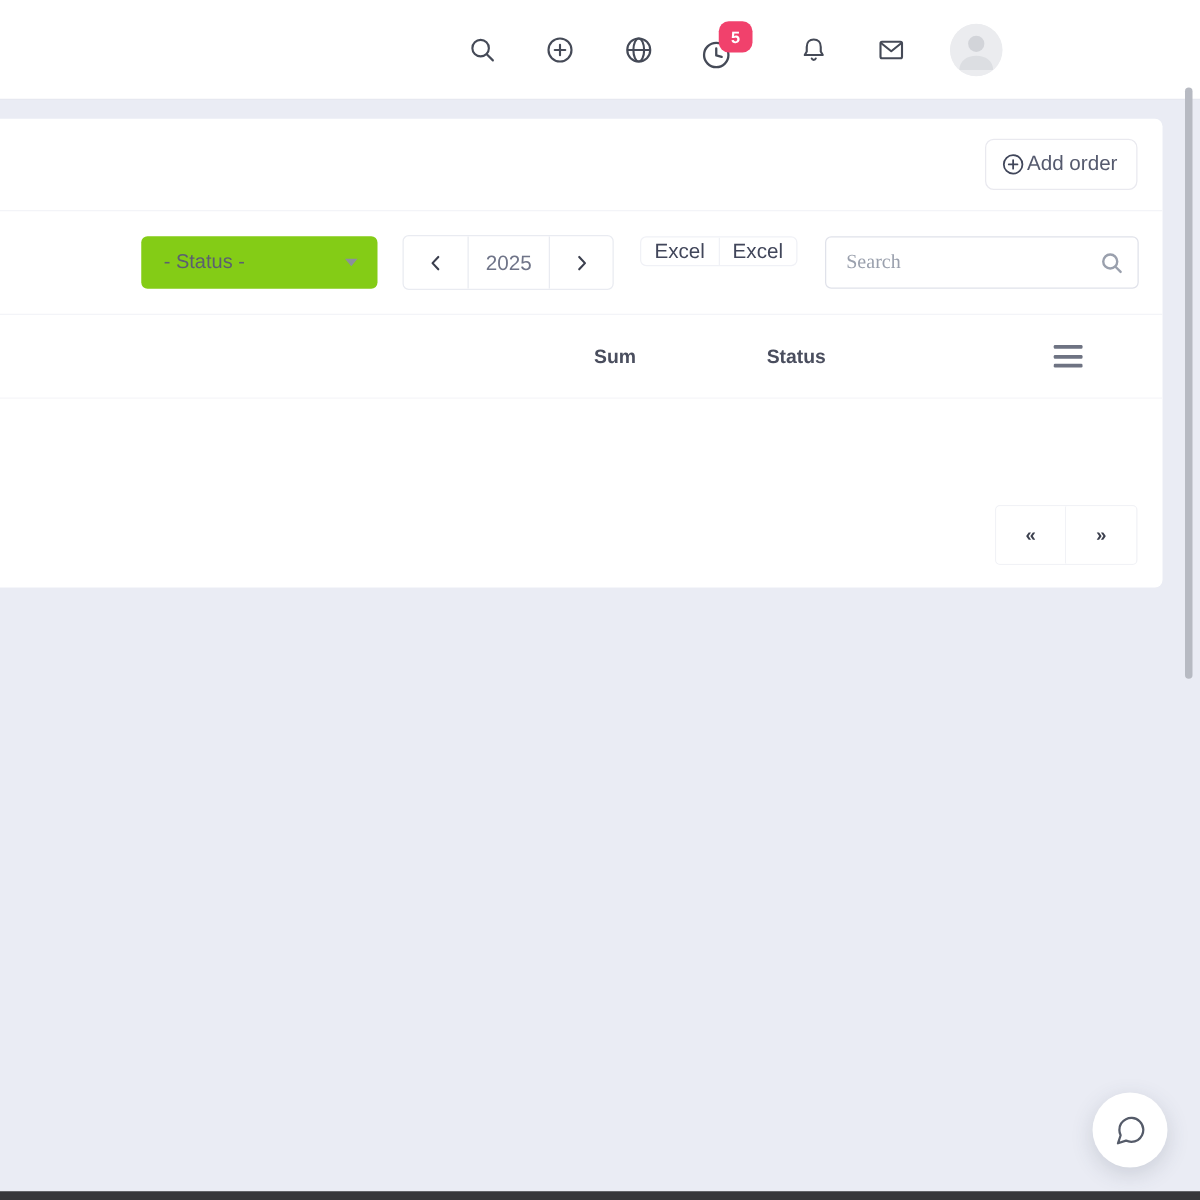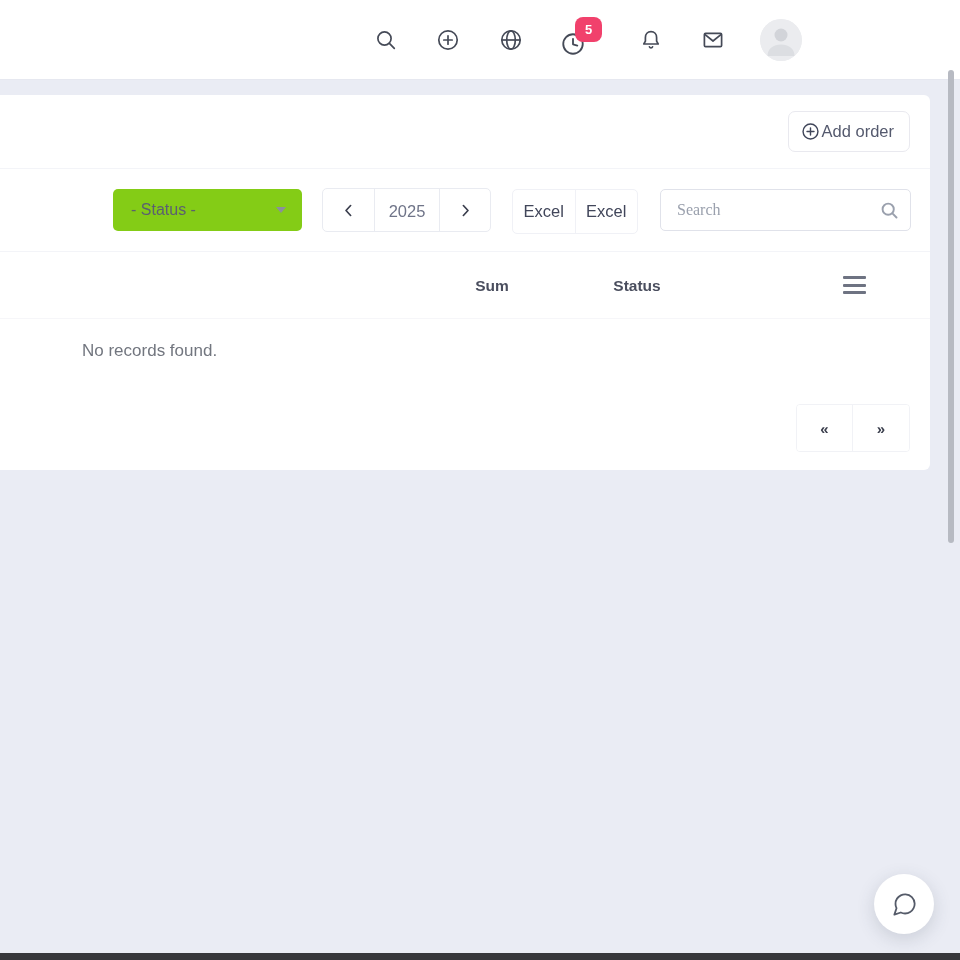--- a/index.html
+++ b/index.html
@@ -37,21 +37,21 @@
   .status-select .lbl { margin-left:18px; font-size:16px; color:#5b5f71; }
   .caret { position:absolute; right:16px; top:18px; width:0; height:0; border-left:5px solid transparent;
            border-right:5px solid transparent; border-top:6px solid #8b8f9d; }
   .year-nav { position:absolute; left:322px; top:19px; width:169px; height:44px; border:1px solid #e9ebf1;
               border-radius:5px; display:flex; background:#ffffff; overflow:hidden; }
   .year-nav .step { width:51px; border:none; background:none; display:flex; align-items:center;
                     justify-content:center; cursor:pointer; color:#3b3f4e; }
   .year-nav .step + .year-val, .year-nav .year-val + .step { border-left:1px solid #e9ebf1; }
   .year-val { flex:1; display:flex; align-items:center; justify-content:center; font-size:16.5px;
               color:#6f7488; padding-top:3px;text-align:right; }
-  .btn-group { position:absolute; left:512px; top:20px; width:126px; height:45px; border:1px solid #f0f1f6;
+  .btn-group { position:absolute; left:512px; top:20px; width:126px; height:24px; border:1px solid #f0f1f6;
                border-radius:5px; display:flex; background:#ffffff; overflow:hidden; }
   .btn-group button { flex:1; border:none; background:none; font-family:inherit; font-size:16.5px;
                       color:#41465a; cursor:pointer; }
   .btn-group button:first-child { border-right:1px solid #f0f1f6; }
   .search-box { position:absolute; left:660px; top:20px; width:251px; height:42px; border:1px solid #e0e2ea;
                 border-radius:5px; background:#ffffff; }
   .search-box input { position:absolute; inset:0; border:none; background:none; outline:none;
                       padding:0 40px 0 16px; font-family:Liberation Serif, serif; font-size:16px; color:#41465a; }
   .search-box input::placeholder { color:#9aa0ad; }
   .search-box .mag { position:absolute; right:10px; top:10px; color:#9aa0ad; }
@@ -185,23 +185,20 @@
     <div class="table-head">
       <span class="th th-sum">Sum</span>
       <span class="th th-status">Status</span>
       <button class="menu-btn">
         <span></span>
           <span></span>
           <span></span>
       </button>
     </div>
 
-    <div class="table-body">
-      <span class="empty-msg">No records found.</span>
-    </div>
 
     <div class="pagination">
       <button>«</button>
       <button>»</button>
     </div>
   </main>
 
   <div class="scrollbar-thumb"></div>
 
   <button class="chat-fab">

